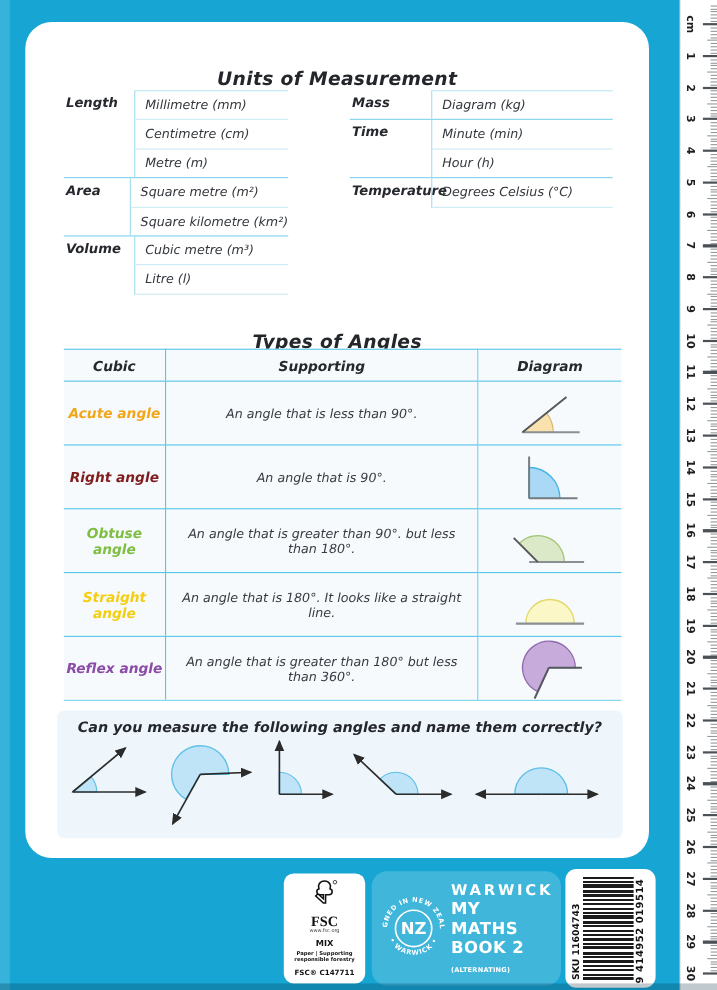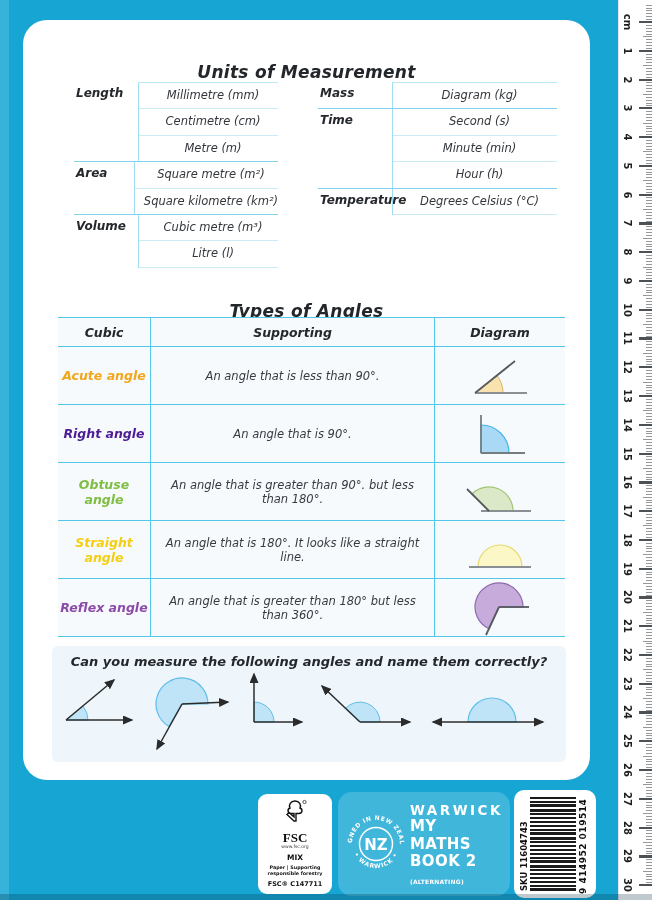--- a/index.html
+++ b/index.html
@@ -12,31 +12,31 @@
   
   #card{position:absolute;left:23px;top:20px;width:567px;height:760px;background:#ffffff;border-radius:24px;}
 
   .title{position:absolute;left:0;width:567px;text-align:center;font-size:17px;font-weight:bold;
          font-style:italic;color:#23262a;letter-spacing:.3px;}
   #units-title{top:42px;}
   #angles-title{top:281px;}
 
   
   .utable{position:absolute;top:62px;}
-  #units-left{left:51px;width:204px;}
+  #units-left{left:35px;width:204px;}
   #units-right{left:295px;width:239px;}
   .ugroup{display:flex;}
   .ugroup.sep{border-top:1.6px solid #7FD3EC;}
   .ulabel{font-size:12px;font-weight:600;font-style:italic;color:#25282c;padding:4px 0 0 2px;}
   #units-left .ulabel{width:62px;}
   #units-right .ulabel{width:72px;}
   .uvals{flex:1;border-left:1.6px solid #9FDDF0;}
   .uvals.first{border-top:1.6px solid #BCE7F5;}
   .uval{height:25.4px;line-height:25.4px;padding-left:9px;font-size:11.5px;font-style:italic;
-        color:#33373c;border-bottom:1.6px solid #CBEBF6;white-space:nowrap;text-align:center;}
+        color:#33373c;border-bottom:1.6px solid #CBEBF6;white-space:nowrap;}
   .uval.nob{border-bottom:none;}
 
   
   #angles-table{position:absolute;left:35px;top:297px;width:507px;display:grid;
                 grid-template-columns:92px 285px 130px;border-bottom:1.4px solid #54C6E8;}
   .acell{background:#F6FAFD;border-top:1.4px solid #54C6E8;display:flex;align-items:center;
          justify-content:center;font-style:italic;}
   .acell.mid{border-left:1.4px solid #54C6E8;border-right:1.4px solid #54C6E8;}
   .ahead{height:28px;font-size:12.5px;font-weight:600;color:#25282c;}
   .abody{height:57px;}
@@ -128,21 +128,20 @@
     <div class="utable" id="units-right">
         <div class="ugroup">
           <div class="ulabel">Mass</div>
           <div class="uvals first">
             <div class="uval nob">Diagram (kg)</div>
           </div>
         </div>
         <div class="ugroup sep">
           <div class="ulabel">Time</div>
           <div class="uvals">
-            <div class="uval">Second (s)</div>
             <div class="uval">Minute (min)</div>
             <div class="uval nob">Hour (h)</div>
           </div>
         </div>
         <div class="ugroup sep">
           <div class="ulabel">Temperature</div>
           <div class="uvals">
             <div class="uval">Degrees Celsius (°C)</div>
           </div>
         </div>
@@ -155,21 +154,21 @@
         <div class="acell ahead">Diagram</div>
         <div class="acell abody aname" style="color: rgb(242, 167, 27);">Acute angle</div>
         <div class="acell abody adef mid">An angle that is less than 90°.</div>
         <div class="acell abody">
           <svg width="66" height="50" viewBox="0 0 66 50">
     <path d="M8,42 L36,42 A28,28 0 0 0 29.9,24.5 Z" fill="#F9E2AE" stroke="#D9B26A" stroke-width="1"></path>
     <path d="M8,42 L60,42" stroke="#8a8f94" stroke-width="1.8"></path>
     <path d="M8,42 L48,10" stroke="#55595e" stroke-width="1.8"></path>
           </svg>
         </div>
-        <div class="acell abody aname" style="color: #4c1d95;">Right angle</div>
+        <div class="acell abody aname" style="color: #7f1d1d;">Right angle</div>
         <div class="acell abody adef mid">An angle that is 90°.</div>
         <div class="acell abody">
           <svg width="66" height="50" viewBox="0 0 66 50">
     <path d="M14,44 L42,44 A28,28 0 0 0 14,16 Z" fill="#A9D9F4" stroke="#45B3E6" stroke-width="1.2"></path>
     <path d="M14,44 L14,6" stroke="#777c80" stroke-width="1.8"></path>
     <path d="M14,44 L58,44" stroke="#777c80" stroke-width="1.8"></path>
           </svg>
         </div>
         <div class="acell abody aname" style="color: rgb(127, 190, 66);">Obtuse angle</div>
         <div class="acell abody adef mid">An angle that is greater than 90°. but less than 180°.</div>

